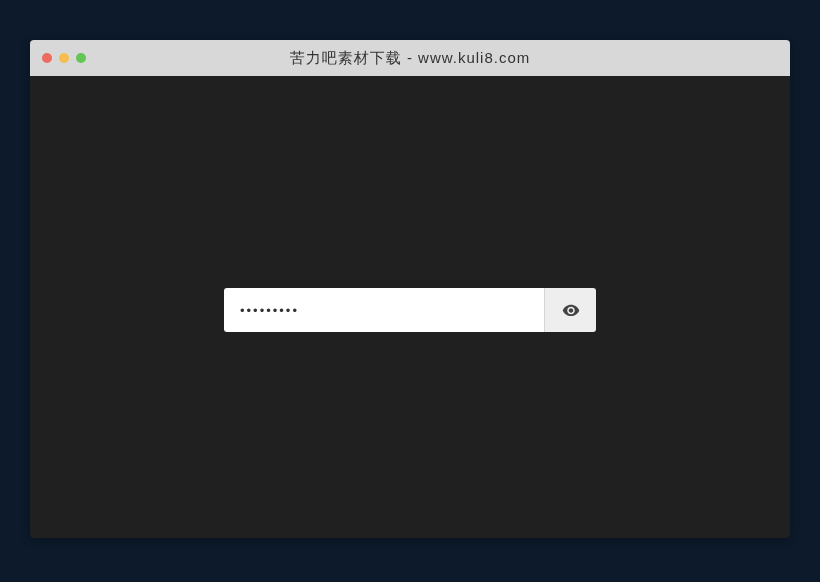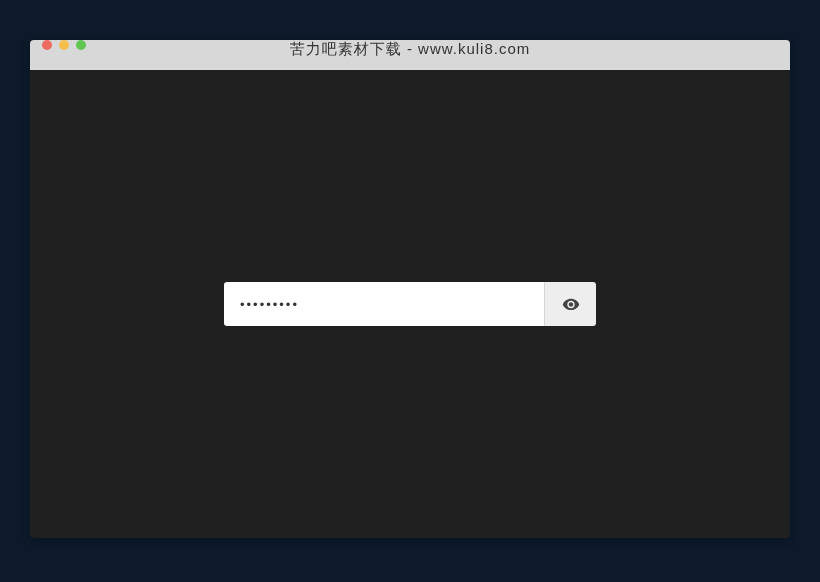--- a/index.html
+++ b/index.html
@@ -22,24 +22,24 @@
     .window {
       width: 760px;
       height: 498px;
       background-color: #202020;
       border-radius: 4px;
       overflow: hidden;
       box-shadow: 0 2px 10px rgba(0,0,0,0.3);
     }
     
     .title-bar {
-      height: 30px;
+      height: 36px;
       background-color: #d8d8d8;
       display: flex;
-      align-items: flex-start;
+      align-items: center;
       position: relative;
     }
     
     .traffic-lights {
       display: flex;
       align-items: center;
       gap: 7px;
       padding-left: 12px;
     }
     

